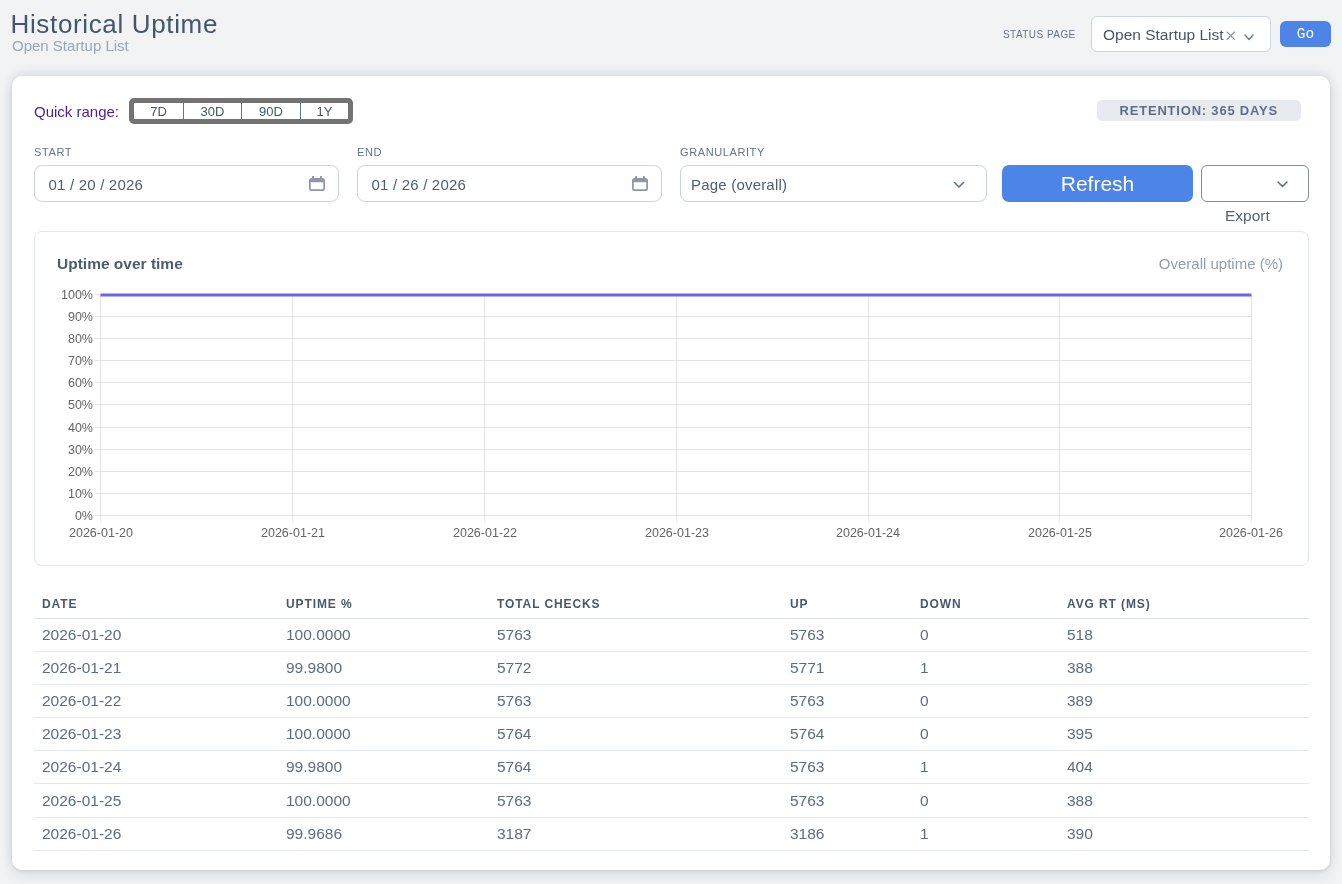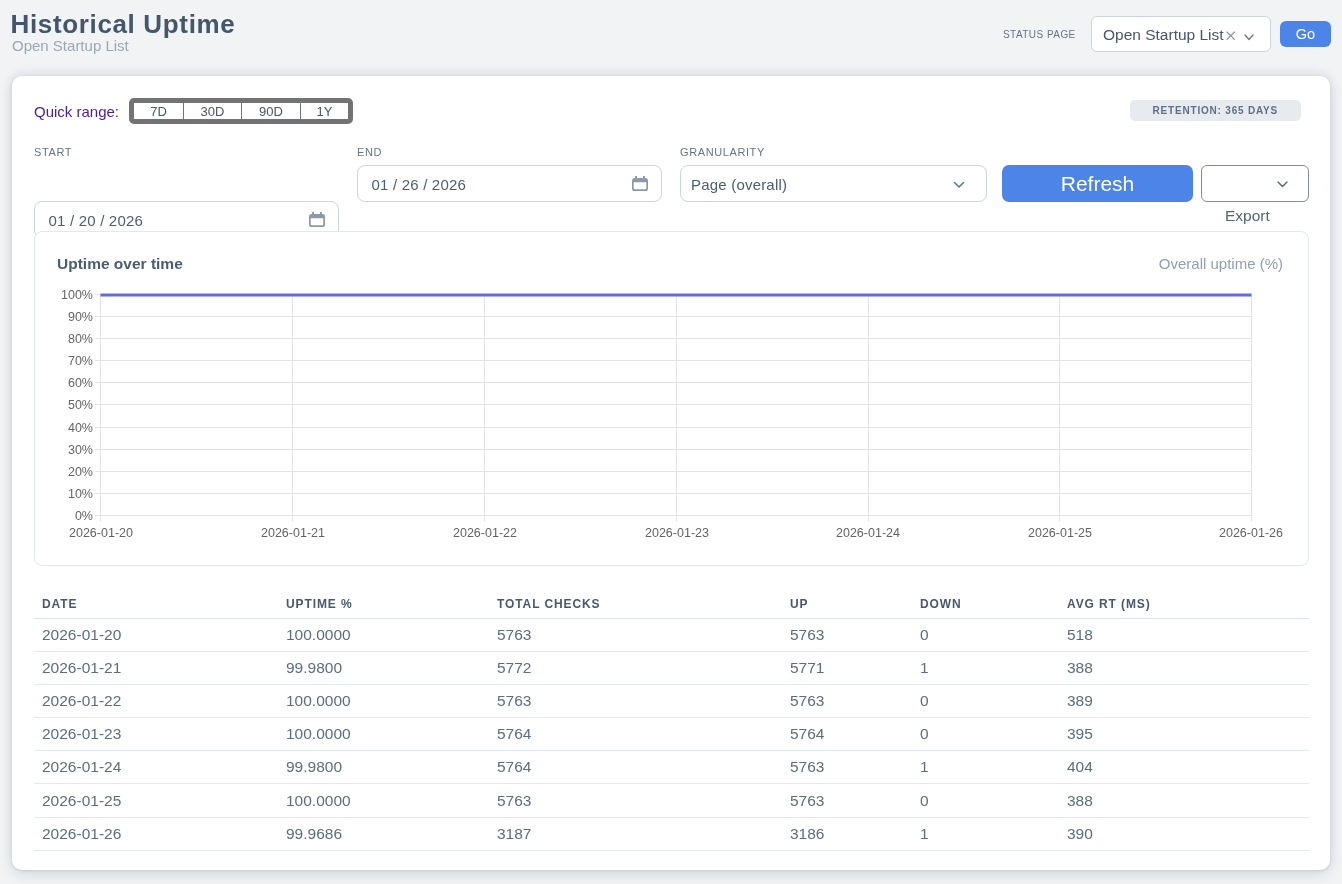--- a/index.html
+++ b/index.html
@@ -1,31 +1,31 @@
 <!DOCTYPE html>
 <html><head>
 <meta charset="utf-8">
 <style>
   * { margin:0; padding:0; box-sizing:border-box; }
   html,body { width:1342px; height:884px; background:#f1f3f5; font-family:"Liberation Sans", sans-serif; overflow:hidden; }
   .abs { position:absolute; }
   body { position:relative; }
-  .h-title { left:10.5px; top:9px; font-size:26px; font-weight:700; color:#44566c; letter-spacing:0.65px; }
+  .h-title { left:10.5px; top:9px; font-size:26px; font-weight:400; color:#44566c; letter-spacing:0.65px; }
   .h-sub { left:12px; top:37px; font-size:15px; color:#9aa7b7; }
   .sp-label { left:1003px; top:29px; font-size:10px; color:#64748b; letter-spacing:0.45px; }
   .sel { background:#fff; border:1px solid #cbd5e1; border-radius:6px; }
   .hdr-sel { left:1091px; top:16px; width:180px; height:36px; }
   .hdr-sel .txt { position:absolute; left:11px; top:9px; font-size:15.5px; color:#475569; }
-  .go { left:1280px; top:21px; width:51px; height:26px; background:#4d84e8; border-radius:6px; color:#fff; font-size:14.5px; text-align:center; line-height:26px; }
+  .go { left:1280px; top:21px; width:51px; height:26px; background:#4d84e8; border-radius:6px; color:#fff; font-size:14.5px; text-align:center; line-height:26px;font-family:Liberation Mono, monospace; }
   .card { left:12px; top:76px; width:1318px; height:794px; background:#fff; border-radius:10px; box-shadow:0 1px 3px rgba(30,41,59,.10), 0 5px 14px rgba(30,41,59,.11), 0 -4px 12px rgba(30,41,59,.07); }
   .qr-label { left:22px; top:103px; font-size:15px; color:#4c1d95; }
   .seg { left:129px; top:98px; height:26px; display:flex; border:5px solid #737373; border-radius:5px; overflow:hidden; background:#fff; }
   .seg div { font-size:13px; color:#475569; display:flex; align-items:center; justify-content:center; border-left:1px solid #64748b; }
   .seg div:first-child { border-left:none; }
-  .badge { top:100px; right:41px; height:21px; background:#e7ebf0; border-radius:5px; font-size:10px; font-weight:600; letter-spacing:0.8px; color:#5d7089; line-height:21px; padding:0 23px; }
+  .badge { top:100px; right:41px; height:21px; background:#e7ebf0; border-radius:5px; font-size:13px; font-weight:600; letter-spacing:0.8px; color:#5d7089; line-height:21px; padding:0 23px; }
   .flabel { top:146px; font-size:11px; color:#64748b; letter-spacing:0.6px; }
   .input { top:165px; height:37px; background:#fff; border:1px solid #cbd5e1; border-radius:8px; }
   .dtext { position:absolute; left:13.5px; top:10px; font-size:15px; color:#4c5e72; letter-spacing:0.2px; }
   .btn-refresh { left:1002px; top:165px; width:191px; height:37px; background:#4d84e8; border-radius:7px; color:#fff; font-size:21px; text-align:center; line-height:37px; }
   .btn-export { left:1201px; top:165px; width:108px; height:37px; background:#fff; border:1px solid #7e8da2; border-radius:6px; color:#51647a; font-size:15.5px; }
   .chartcard { left:34px; top:231px; width:1275px; height:335px; background:#fff; border:1px solid #e2e8f0; border-radius:8px; }
   .ct-title { left:57px; top:255px; font-size:15.5px; font-weight:700; color:#4a5d72; }
   .ct-right { top:255px; right:59px; font-size:15px; color:#939eb0; }
   table.data { position:absolute; left:34px; top:590px; width:1275px; border-collapse:collapse; }
   table.data th { text-align:left; font-size:12px; font-weight:700; letter-spacing:0.9px; color:#47596e; padding:0 8px; height:28px; border-bottom:1px solid #dbe2ea; }
@@ -59,21 +59,21 @@
     <div style="width:58px">30D</div>
     <div style="width:59px">90D</div>
     <div style="width:48px">1Y</div>
   </div>
   <div class="abs badge">RETENTION: 365 DAYS</div>
 
   <div class="abs flabel" style="left:34px">START</div>
   <div class="abs flabel" style="left:357px">END</div>
   <div class="abs flabel" style="left:680px">GRANULARITY</div>
 
-  <div class="abs input" style="left:34px;width:305px;margin-top:36px;">
+  <div class="abs input" style="left:34px;width:305px;">
     <span class="dtext">01 / 20 / 2026</span>
     <svg class="abs" style="left:274px;top:9.5px" width="16" height="16" viewBox="0 0 16 16">
       <rect x="3.1" y="0" width="1.9" height="3.2" fill="#8d98a8"></rect>
       <rect x="11" y="0" width="1.9" height="3.2" fill="#8d98a8"></rect>
       <path d="M2.9 2.85 h10.2 a2 2 0 0 1 2 2 v1.5 H0.9 v-1.5 a2 2 0 0 1 2-2 z" fill="#8d98a8"></path>
       <rect x="0.85" y="2.85" width="14.3" height="11.3" rx="2" fill="none" stroke="#8d98a8" stroke-width="1.7"></rect>
     </svg>
   </div>
   <div class="abs input" style="left:357px;width:305px;">
     <span class="dtext">01 / 26 / 2026</span>

